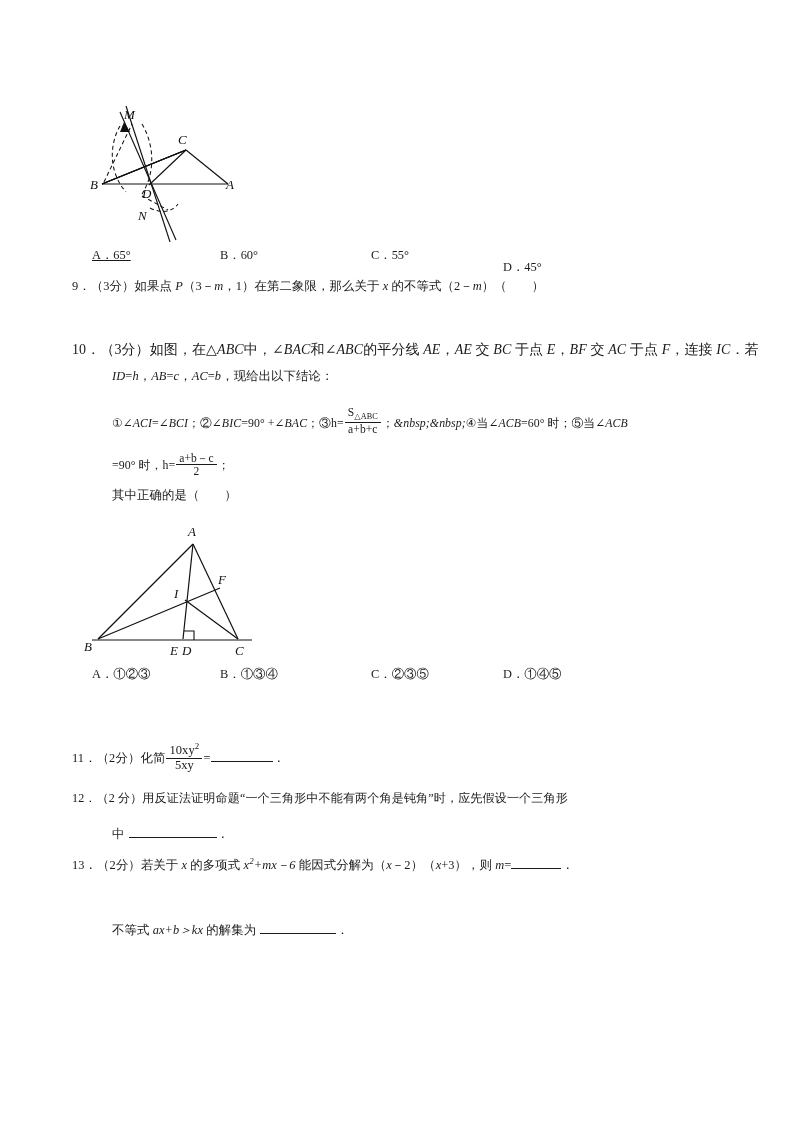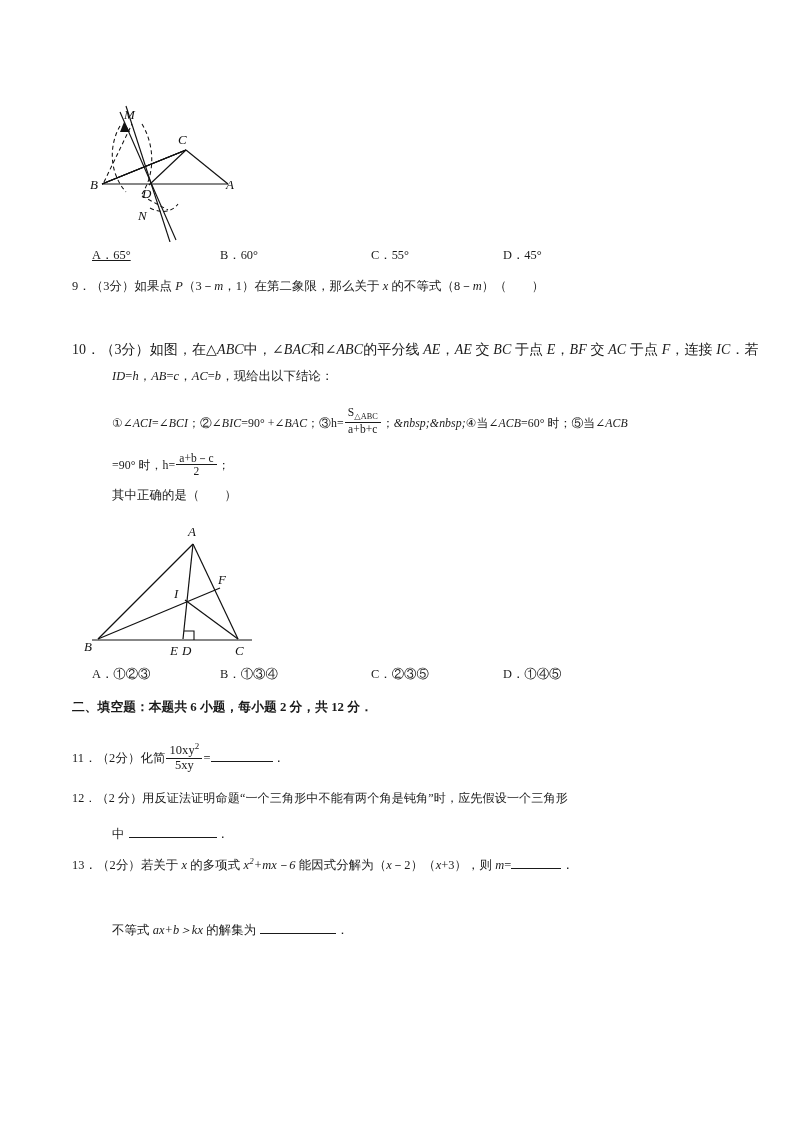--- a/index.html
+++ b/index.html
@@ -126,25 +126,25 @@
       <text class="fig-lbl" x="62" y="106">D</text>
       <text class="fig-lbl" x="146" y="97">A</text>
       <text class="fig-lbl" x="58" y="128">N</text>
     </svg>
   </div>
 
   <div class="optrow" style="top:247px;">
     <span class="opt" style="left:4px;text-decoration:underline;">A．65°</span>
     <span class="opt" style="left:132px;">B．60°</span>
     <span class="opt" style="left:283px;">C．55°</span>
-    <span class="opt" style="left:415px;">D．45°</span>
+    <span class="opt" style="left:415px;margin-top:12px;">D．45°</span>
   </div>
 
   <div class="line" style="left:72px; top:280px;">
-    <span>9．</span><span>（3分）</span><span>如果点 </span><span class="italic">P</span><span>（3－</span><span class="italic">m</span><span>，1）在第二象限，那么关于 </span><span class="italic">x</span><span> 的不等式（8－</span><span class="italic">m</span><span>）（　　）</span>
+    <span>9．</span><span>（3分）</span><span>如果点 </span><span class="italic">P</span><span>（3－</span><span class="italic">m</span><span>，1）在第二象限，那么关于 </span><span class="italic">x</span><span> 的不等式（2－</span><span class="italic">m</span><span>）（　　）</span>
   </div>
 
 
   <div class="line" style="left:72px; top:343px; font-size:14px;">
     <span>10．</span><span>（3分）</span><span>如图，在△</span><span class="italic">ABC</span><span>中，∠</span><span class="italic">BAC</span><span>和∠</span><span class="italic">ABC</span><span>的平分线 </span><span class="italic">AE</span><span>，</span><span class="italic">AE</span><span> 交 </span><span class="italic">BC</span><span> 于点 </span><span class="italic">E</span><span>，</span><span class="italic">BF</span><span> 交 </span><span class="italic">AC</span><span> 于点 </span><span class="italic">F</span><span>，连接 </span><span class="italic">IC</span><span>．若</span>
   </div>
 
   <div class="line" style="left:112px; top:370px;">
     <span class="italic">ID</span><span>=</span><span class="italic">h</span><span>，</span><span class="italic">AB</span><span>=</span><span class="italic">c</span><span>，</span><span class="italic">AC</span><span>=</span><span class="italic">b</span><span>，现给出以下结论：</span>
   </div>
@@ -189,21 +189,20 @@
     </svg>
   </div>
 
   <div class="optrow" style="top:666px;">
     <span class="opt" style="left:4px;">A．①②③</span>
     <span class="opt" style="left:132px;">B．①③④</span>
     <span class="opt" style="left:283px;">C．②③⑤</span>
     <span class="opt" style="left:415px;">D．①④⑤</span>
   </div>
 
-  <div class="sect-head" style="left:72px; top:699px;">二、填空题：本题共 6 小题，每小题 2 分，共 12 分．</div>
 
   <div class="line" style="left:72px; top:742px;">
     <span>11．</span><span>（2分）</span><span>化简</span><span class="frac" style="font-size:12.5px;"><span class="num"><span>10x</span><span>y</span><span class="sup">2</span></span><span class="den">5xy</span></span><span>=</span><span class="blank" style="width:62px;"></span><span>．</span>
   </div>
 
   <div class="line" style="left:72px; top:792px; font-size:12.1px;">
     <span>12．</span><span>（2 分）</span><span>用反证法证明命题“一个三角形中不能有两个角是钝角”时，应先假设一个三角形</span>
   </div>
   <div class="line" style="left:112px; top:826px;">
     <span>中</span><span class="blank" style="width:88px; margin-left:4px;"></span><span>．</span>

